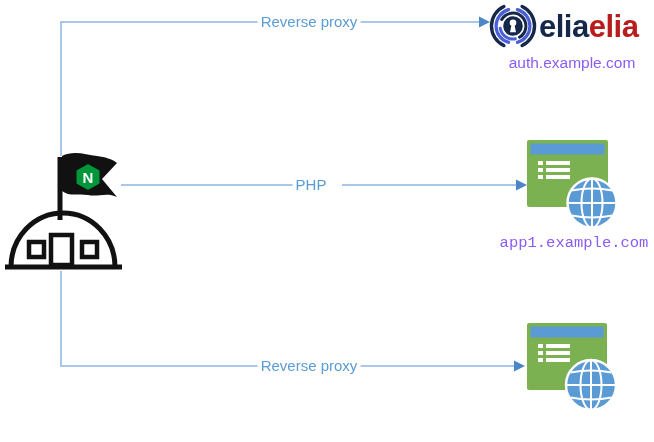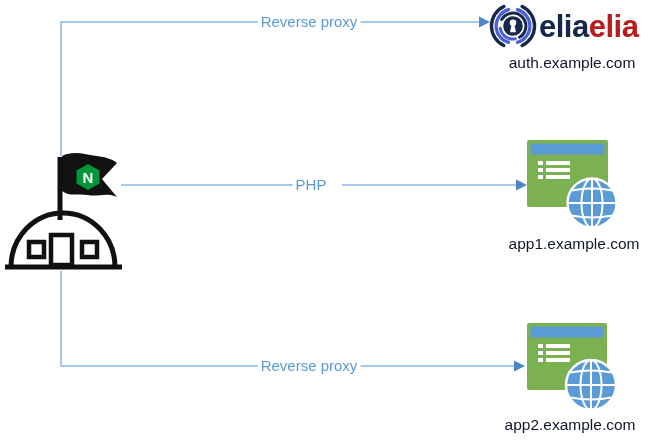--- a/index.html
+++ b/index.html
@@ -8,21 +8,21 @@
     font-family:"Liberation Sans","DejaVu Sans",sans-serif;overflow:hidden;
   }
   #diagram-svg{position:absolute;left:0;top:0;}
   .conn-label{
     position:absolute;transform:translateX(-50%);
     color:#5B9BD5;font-size:15px;line-height:18px;white-space:nowrap;
     background:#ffffff;padding:0 3px;
   }
   .domain-label{
     position:absolute;transform:translateX(-50%);
-    color:#0f172a;font-size:15.5px;line-height:19px;white-space:nowrap;
+    color:#8b5cf6;font-size:15.5px;line-height:19px;white-space:nowrap;
   }
   .authelia-wordmark{
     position:absolute;left:539px;top:9px;
     font-size:31px;font-weight:700;letter-spacing:-0.5px;white-space:nowrap;
   }
   .authelia-wordmark .wm-dark{color:#16284A;}
   .authelia-wordmark .wm-blue{color:#b91c1c;}
 </style>
 </head>
 <body>
@@ -131,17 +131,16 @@
   <div class="conn-label" style="left:311px;top:176px;">PHP</div>
 
   <div class="conn-label" style="left:309px;top:357px;">Reverse proxy</div>
 
   <div class="authelia-wordmark">
     <span class="wm-dark">elia</span><span class="wm-blue">elia</span>
   </div>
 
   <div class="domain-label" style="left:572px;top:53px;">auth.example.com</div>
 
-  <div class="domain-label" style="left:574px;top:234px;">app1.example.com</div>
+  <div class="domain-label" style="left:574px;top:234px;font-family:Liberation Mono, monospace;">app1.example.com</div>
 
-  <div class="domain-label" style="left:570px;top:415px;">app2.example.com</div>
 
 </div>
 
 </body></html>

